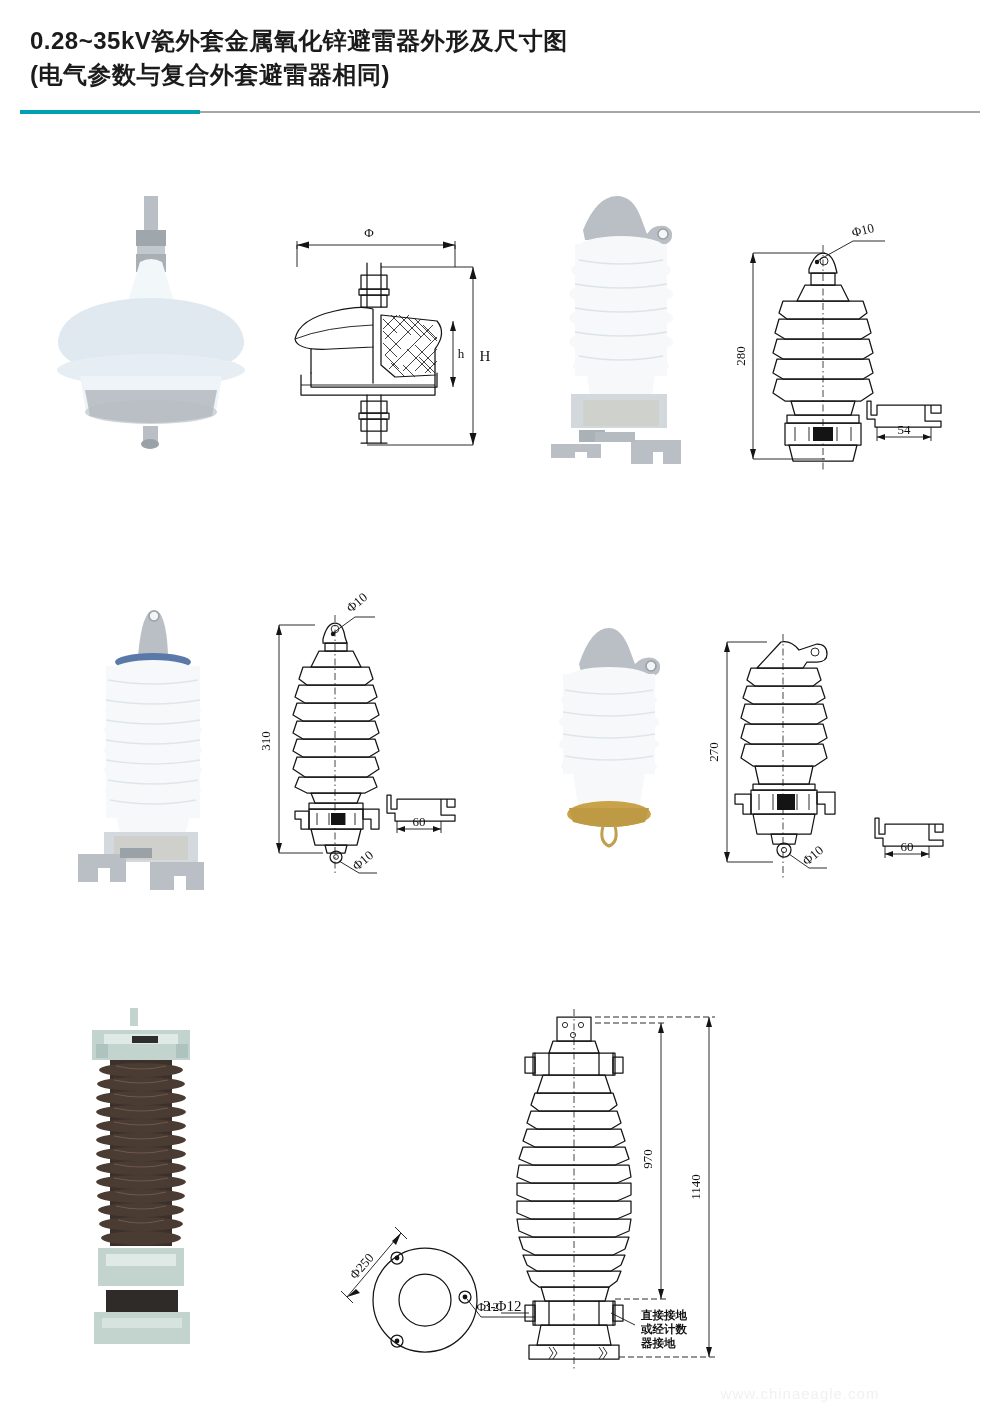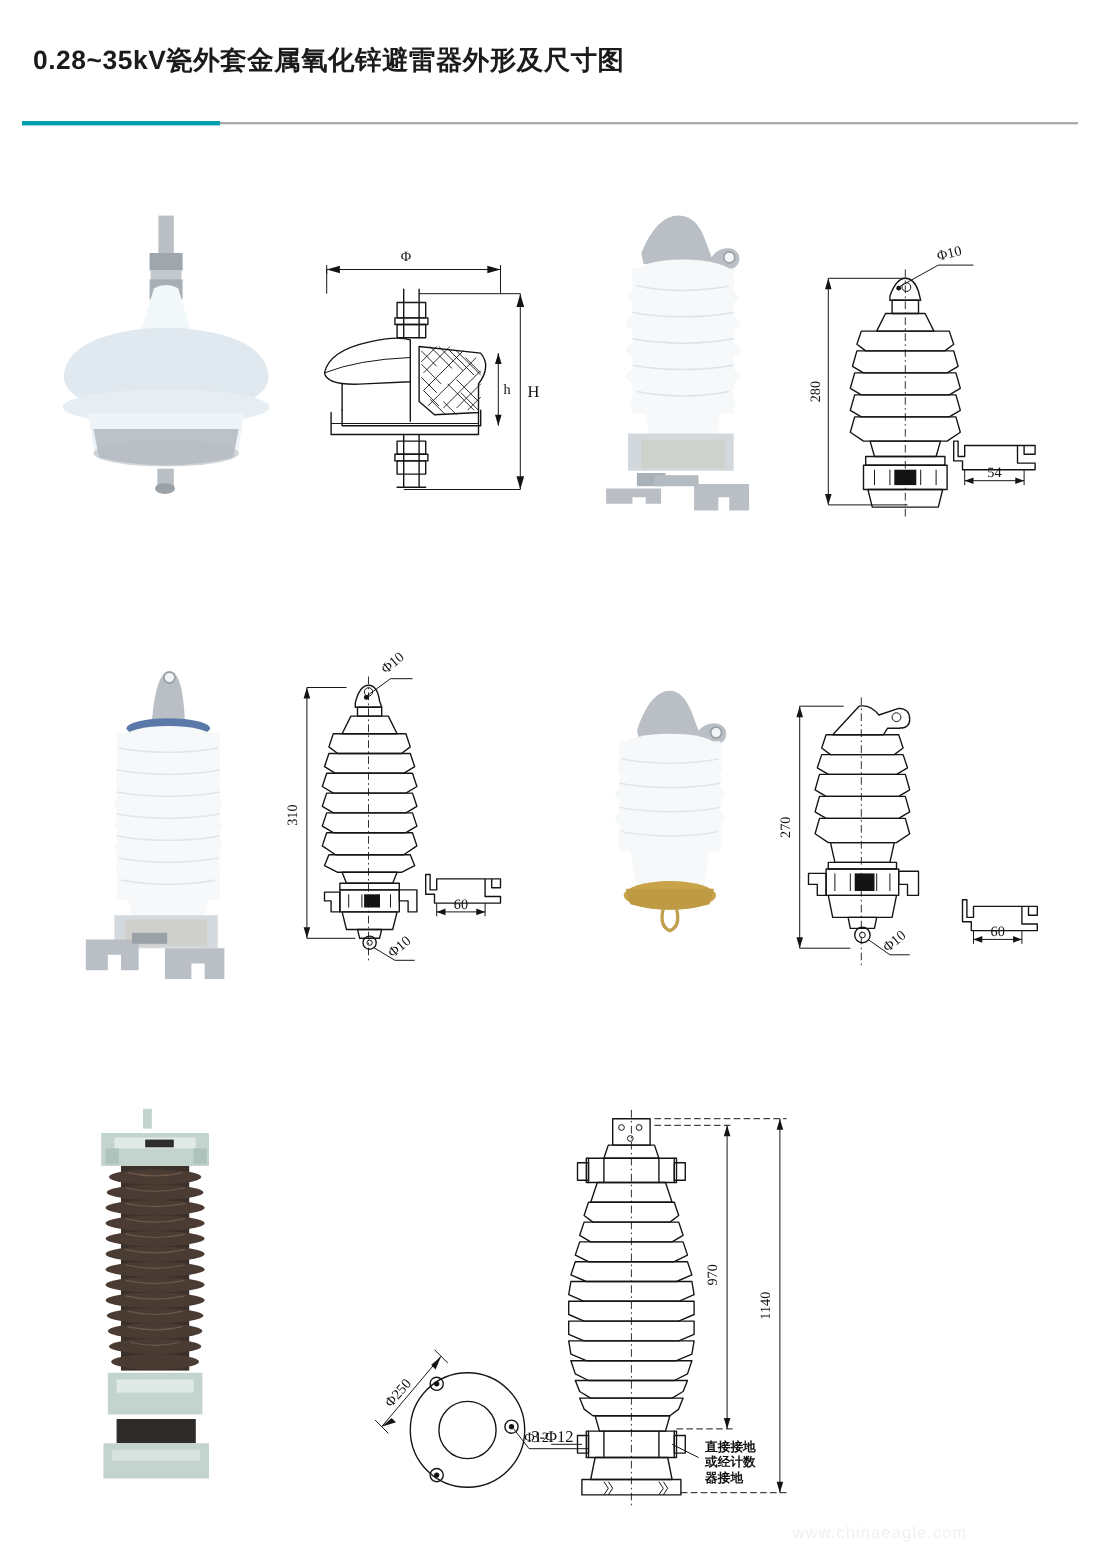--- a/index.html
+++ b/index.html
@@ -9,21 +9,21 @@
     background:#ffffff;
     font-family:"Liberation Sans","DejaVu Sans",sans-serif;
     color:#1a1a1a;
     position:relative;
     overflow:hidden;
   }
   .page{position:relative;width:1000px;height:1410px;}
 
   
   .header{position:absolute;left:0;top:0;width:1000px;}
-  .title-block{padding:39px 0 0 30px;}
+  .title-block{padding:24px 0 0 30px;}
   .title-line{
     font-size:24px;line-height:34px;font-weight:700;
     letter-spacing:.5px;color:#1b1b1b;white-space:nowrap;
   }
   .rule-wrap{position:absolute;left:20px;top:110px;width:960px;height:4px;}
   .rule-gray{position:absolute;left:0;top:1px;width:960px;height:2px;background:#a6a6a6;}
   .rule-teal{position:absolute;left:0;top:0px;width:180px;height:4px;background:#00a0b0;}
 
   
   .fig{position:absolute;}
@@ -52,20 +52,21 @@
   }
 </style>
 </head>
 <body>
 
 <div class="page">
 
   <div class="header">
     <div class="title-block">
       <div class="title-line">0.28~35kV瓷外套金属氧化锌避雷器外形及尺寸图</div>
+      <div class="title-line">(电气参数与复合外套避雷器相同)</div>
     </div>
     <div class="rule-wrap">
       <div class="rule-gray"></div>
       <div class="rule-teal"></div>
     </div>
   </div>
 
   <div class="fig" style="left:40px;top:190px;">
     <svg width="240" height="270" viewBox="0 0 240 270">
       <g>

